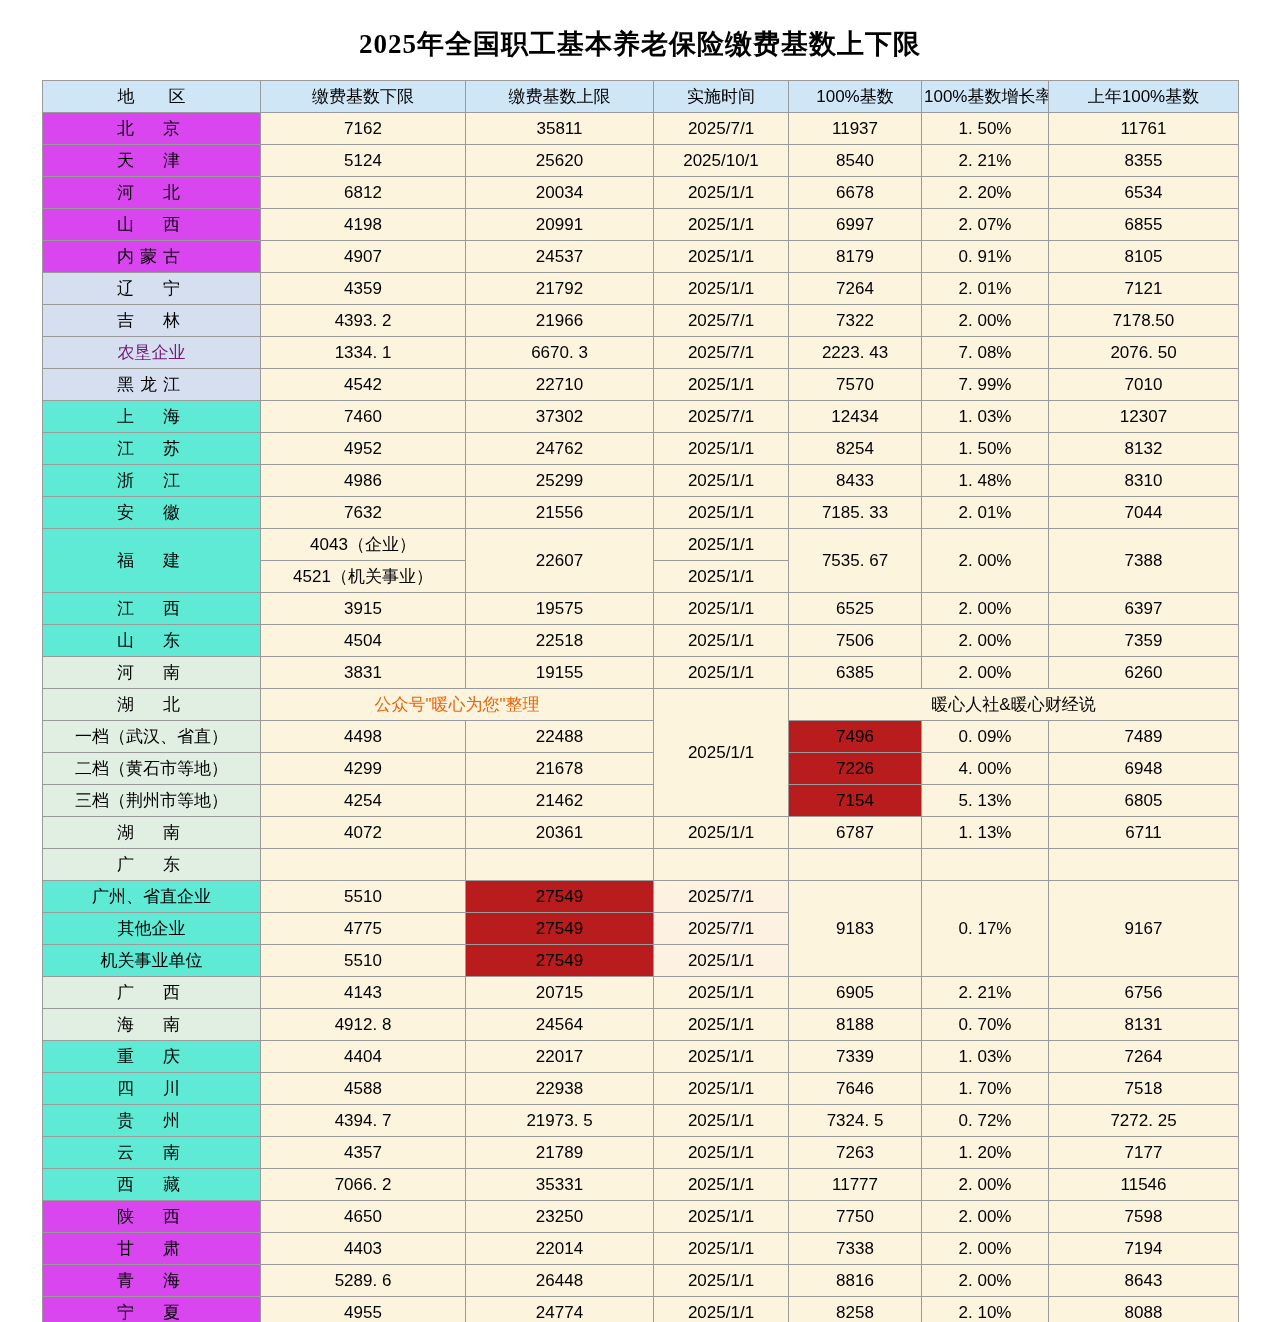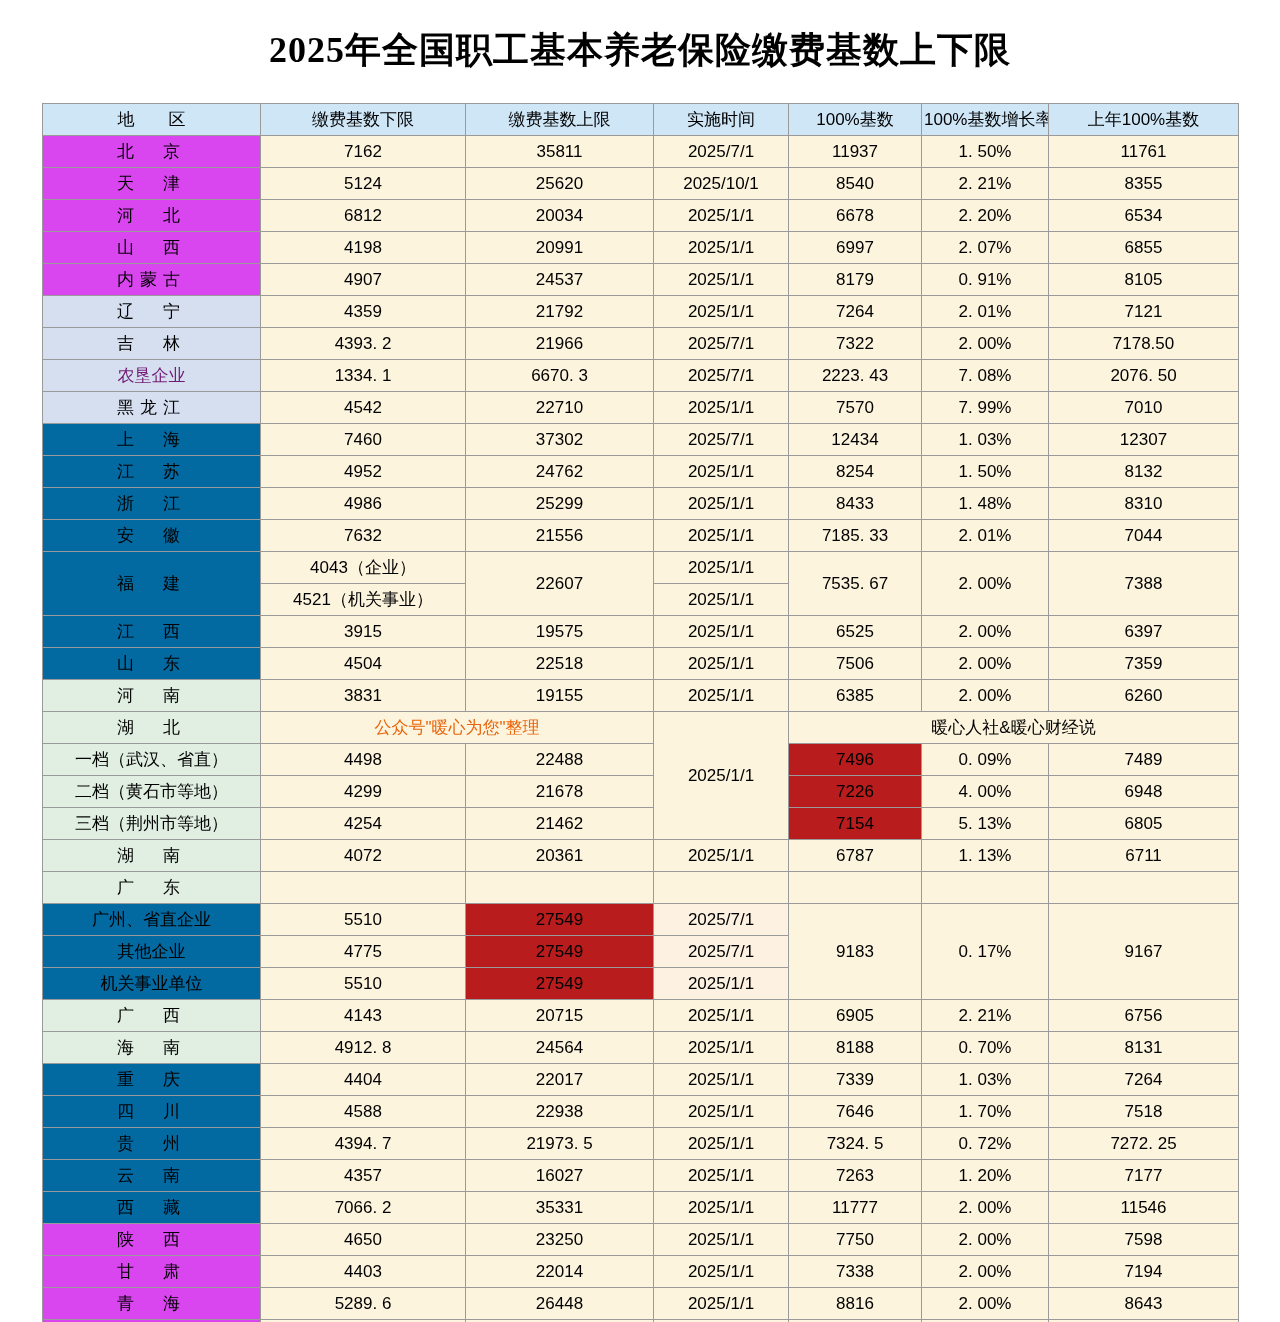--- a/index.html
+++ b/index.html
@@ -10,25 +10,25 @@
   body {
     width: 1280px;
     height: 1322px;
     font-family: "Liberation Sans", sans-serif;
     color: #000;
     position: relative;
     overflow: hidden;
   }
   #page-title {
     text-align: center;
-    font-size: 36px;
+    font-size: 27px;
     font-weight: bold;
     letter-spacing: 1px;
     padding-top: 26px;
-    padding-bottom: 28px;
+    padding-bottom: 18px;
     font-family: "Liberation Serif", serif;
   }
   .table-wrap {
     position: relative;
     margin: 0 42px;
   }
   table.main {
     border-collapse: collapse;
     width: 1196px;
     table-layout: fixed;
@@ -60,21 +60,21 @@
   col.c4 { width: 133px; }
   col.c5 { width: 127px; }
   col.c6 { width: 190px; }
 
   .reg { letter-spacing: 6px; }
   .reg-plain { letter-spacing: 0px; }
 
   
   .bg-yellow  { background: #d946ef; }
   .bg-blue    { background: #d6dff0; }
-  .bg-pink    { background: #0369a1; margin-top: 21px; }
+  .bg-pink    { background: #5eead4; margin-top: 21px; }
   .bg-green   { background: #e0efe2; }
 
   
   .d-cream { background: #fdf4dd; }
   .d-pinkish { background: #b91c1c; }
   .d-peach { background: #fdf1e2; }
 
   .green-text { color: #701a75; }
   .orange-text { color: #e8630a; font-size: 15px; }
   .note-text { font-size: 16px; }
@@ -435,21 +435,21 @@
           <td class="d-cream">4394. 7</td>
           <td class="d-cream">21973. 5</td>
           <td class="d-cream">2025/1/1</td>
           <td class="d-cream">7324. 5</td>
           <td class="d-cream">0. 72%</td>
           <td class="d-cream">7272. 25</td>
         </tr>
         <tr>
           <td class="bg-pink reg">云　南</td>
           <td class="d-cream">4357</td>
-          <td class="d-cream">16027</td>
+          <td class="d-cream">21789</td>
           <td class="d-cream">2025/1/1</td>
           <td class="d-cream">7263</td>
           <td class="d-cream">1. 20%</td>
           <td class="d-cream">7177</td>
         </tr>
         <tr>
           <td class="bg-pink reg">西　藏</td>
           <td class="d-cream">7066. 2</td>
           <td class="d-cream">35331</td>
           <td class="d-cream">2025/1/1</td>

